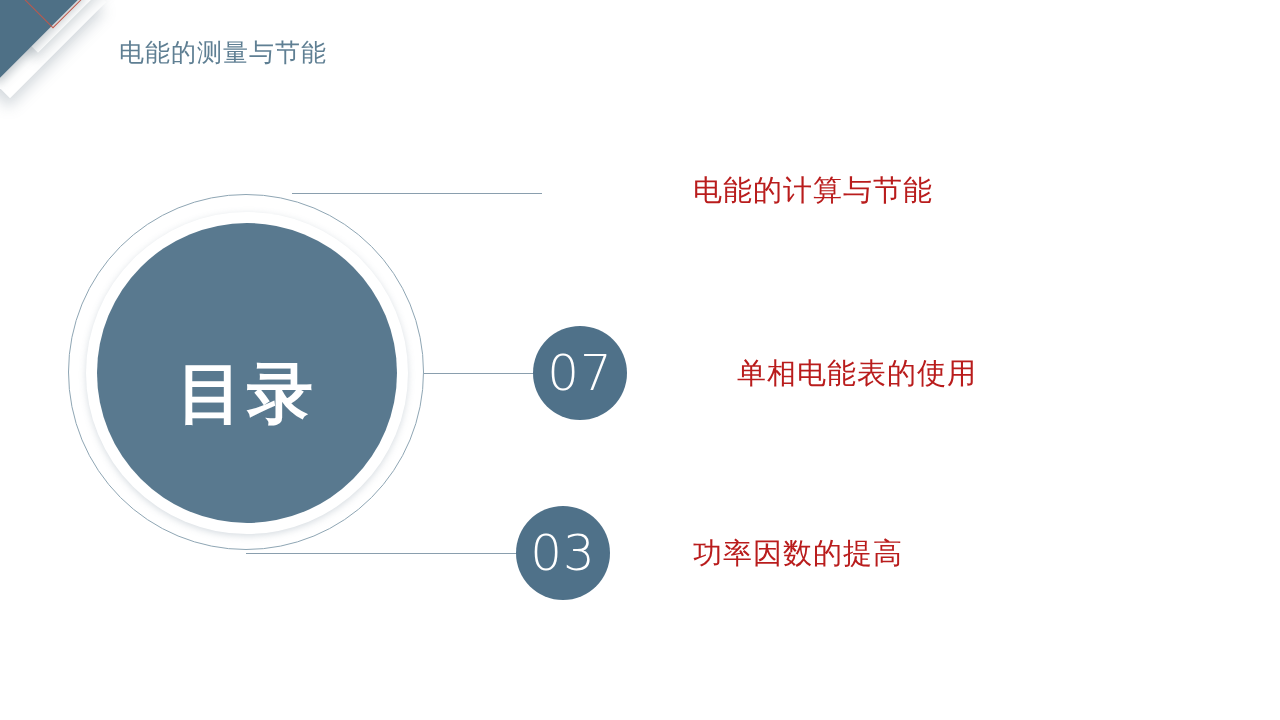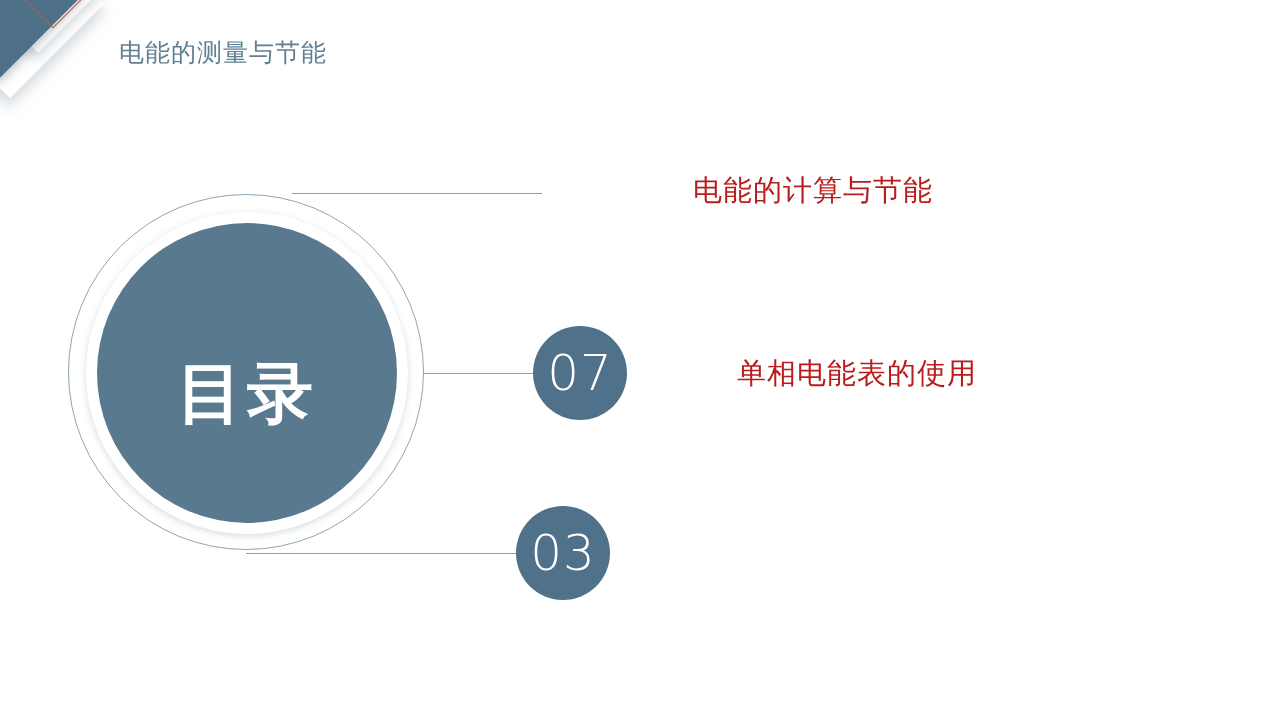--- a/index.html
+++ b/index.html
@@ -194,14 +194,15 @@
   <div class="item-text" style="left:693px; top:176px;">电能的计算与节能</div>
 
   <div class="item-circle" style="left:533px; top:326px;">
     <span class="item-num">07</span>
   </div>
   <div class="item-text" style="left:693px; top:359px;margin-left:44px;">单相电能表的使用</div>
 
   <div class="item-circle" style="left:516px; top:506px;">
     <span class="item-num">03</span>
   </div>
+  <div class="item-text" style="left:693px; top:539px;">功率因数的提高</div>
 
 </div>
 
 </body></html>

